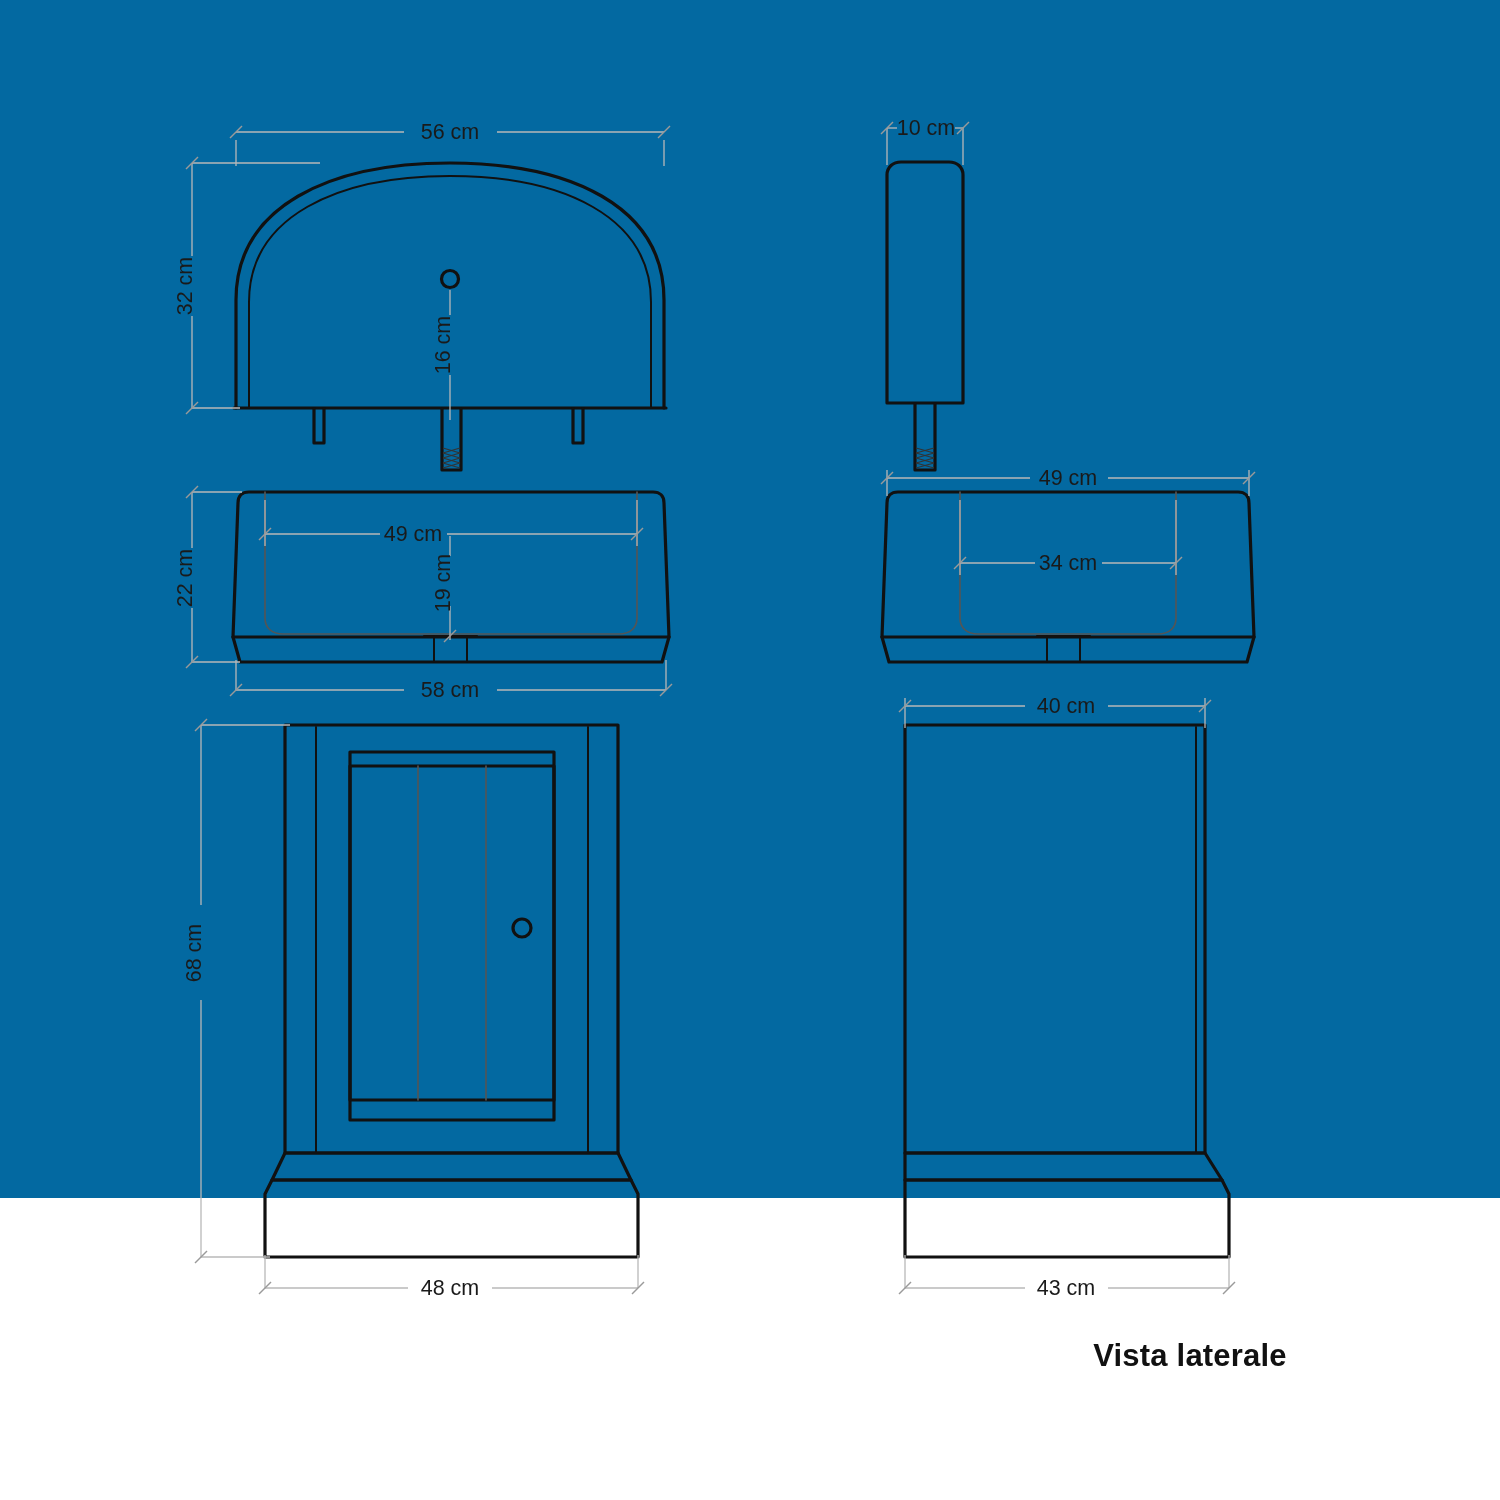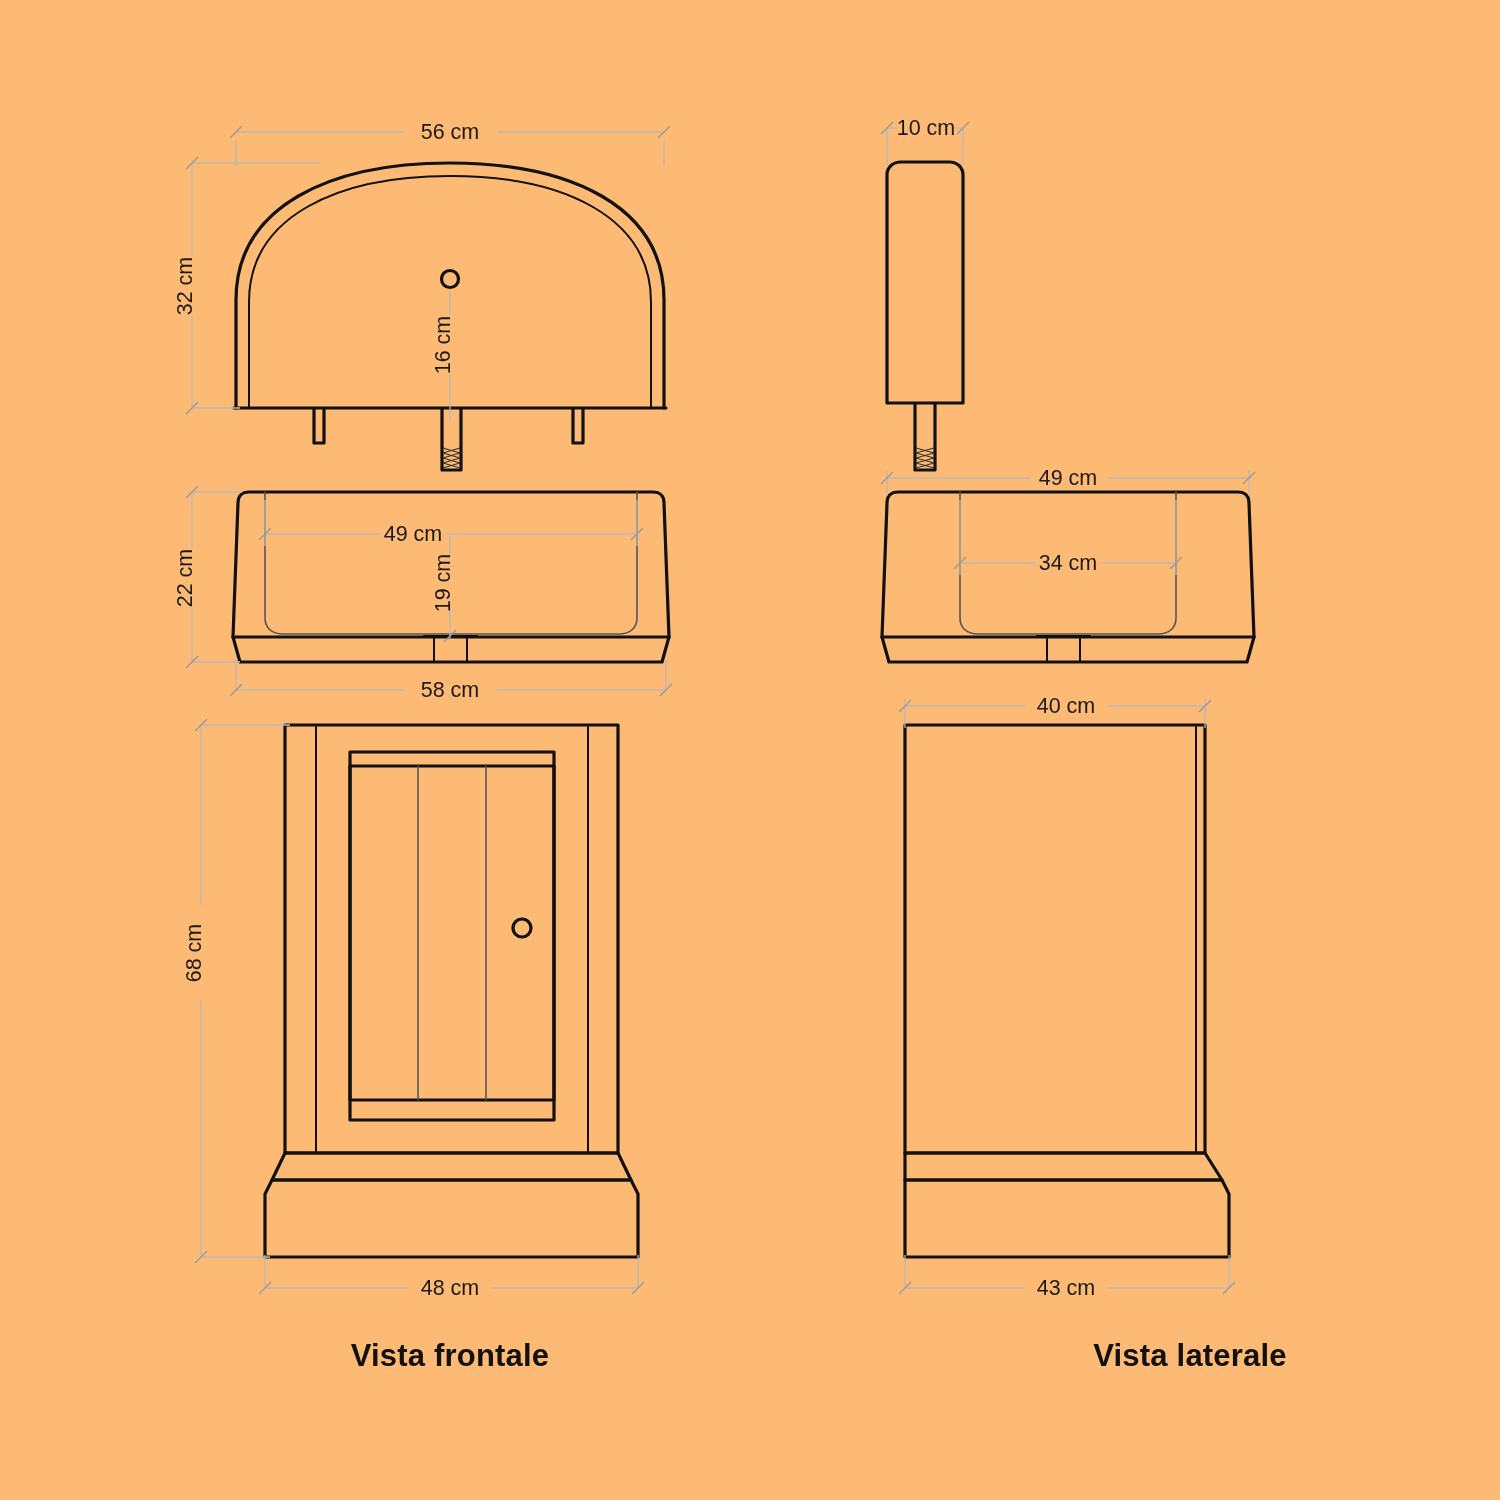--- a/index.html
+++ b/index.html
@@ -10,22 +10,22 @@
   }
   body {
     width: 1500px;
     height: 1500px;
     font-family: "Liberation Sans", sans-serif;
     overflow: hidden;
   }
   #sheet {
     position: relative;
     width: 1500px;
-    height: 1500px;
-    background: #fdba74;
+    height: 1198px;
+    background: #0369a1;
   }
   #drawing {
     position: absolute;
     top: 0;
     left: 0;
     width: 1500px;
     height: 1500px;
     display: block;
   }
   .caption {
@@ -338,17 +338,16 @@
         <line class="dim" x1="1108" y1="1288" x2="1229" y2="1288"></line>
         <use href="#tick-h" x="905" y="1288"></use>
         <use href="#tick-h" x="1229" y="1288"></use>
         <text class="dimtext" x="1066" y="1295" text-anchor="middle">43 cm</text>
       </g>
 
     </g>
 
   </svg>
 
-  <div class="caption" id="caption-front">Vista frontale</div>
 
   <div class="caption" id="caption-side">Vista laterale</div>
 
 </div>
 
 </body></html>

